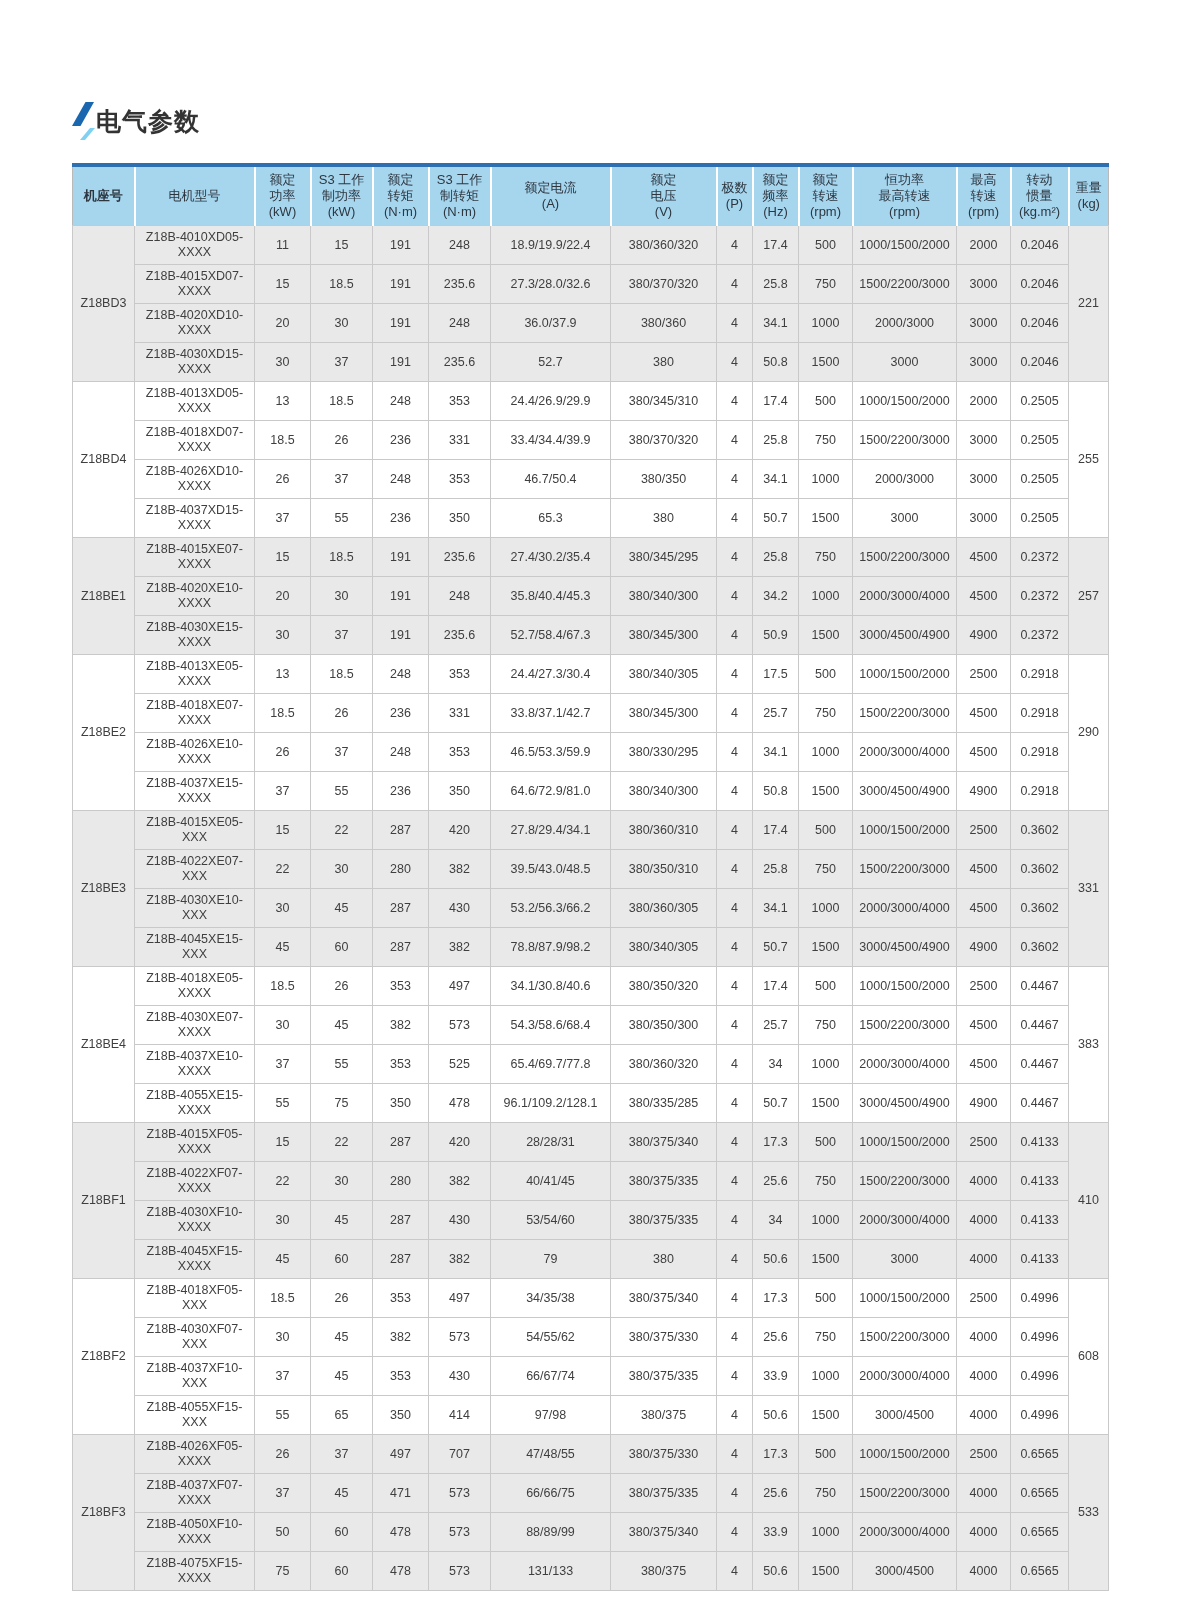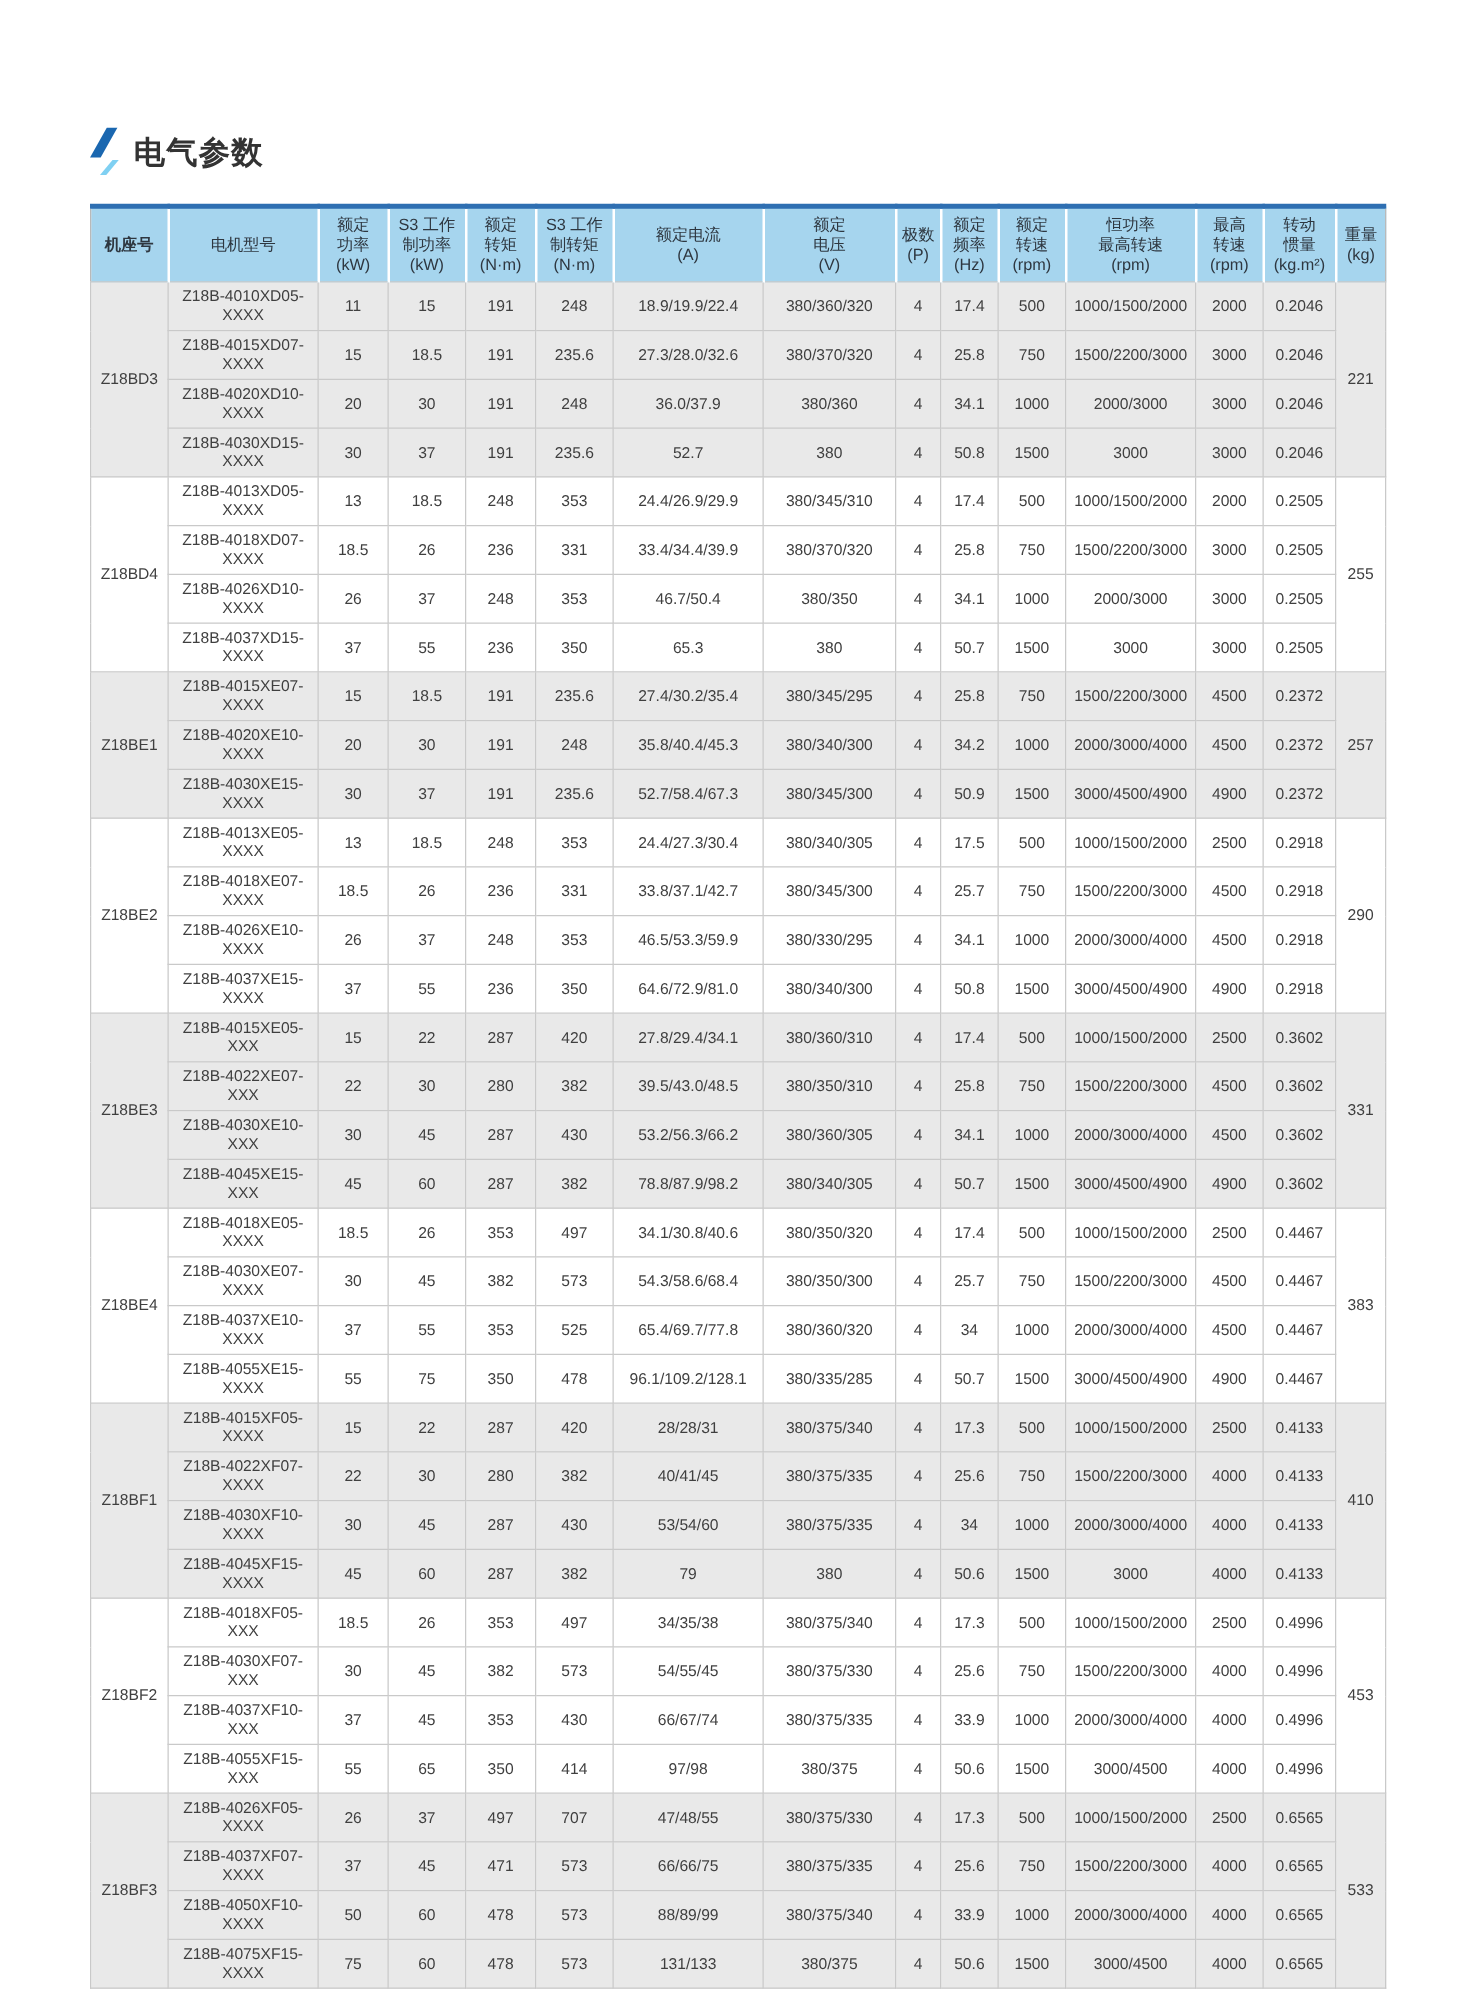--- a/index.html
+++ b/index.html
@@ -4,21 +4,21 @@
 <style>
   html,body{margin:0;padding:0;background:#ffffff;}
   body{
     width:1178px;height:1600px;position:relative;
     font-family:"Liberation Sans","DejaVu Sans",sans-serif;
     -webkit-font-smoothing:antialiased;
   }
   .page{position:absolute;left:0;top:0;width:1178px;height:1600px;background:#fff;overflow:hidden;}
 
   
-  .title-row{position:absolute;left:72px;top:102px;display:flex;align-items:center;gap:11px;}
+  .title-row{position:absolute;left:72px;top:102px;display:flex;align-items:center;gap:0;}
   .title-icon{width:24px;height:38px;display:inline-block;flex:0 0 auto;}
   .page-title{margin:0;font-size:25px;font-weight:bold;color:#333333;letter-spacing:1px;}
 
   
   .spec-table{
     position:absolute;left:72px;top:163px;width:1036px;
     border-collapse:collapse;table-layout:fixed;
     border:1px solid #b9b9b9;
     border-top:4px solid #2e6fb2;
   }
@@ -545,29 +545,29 @@
           <td>353</td>
           <td>497</td>
           <td>34/35/38</td>
           <td>380/375/340</td>
           <td>4</td>
           <td>17.3</td>
           <td>500</td>
           <td>1000/1500/2000</td>
           <td>2500</td>
           <td>0.4996</td>
-          <td rowspan="4">453</td>
+          <td rowspan="4">608</td>
         </tr>
         <tr class="band-white">
           <td class="model-cell">Z18B-4030XF07-XXX</td>
           <td>30</td>
           <td>45</td>
           <td>382</td>
           <td>573</td>
-          <td>54/55/45</td>
+          <td>54/55/62</td>
           <td>380/375/330</td>
           <td>4</td>
           <td>25.6</td>
           <td>750</td>
           <td>1500/2200/3000</td>
           <td>4000</td>
           <td>0.4996</td>
         </tr>
         <tr class="band-white">
           <td class="model-cell">Z18B-4037XF10-XXX</td>

